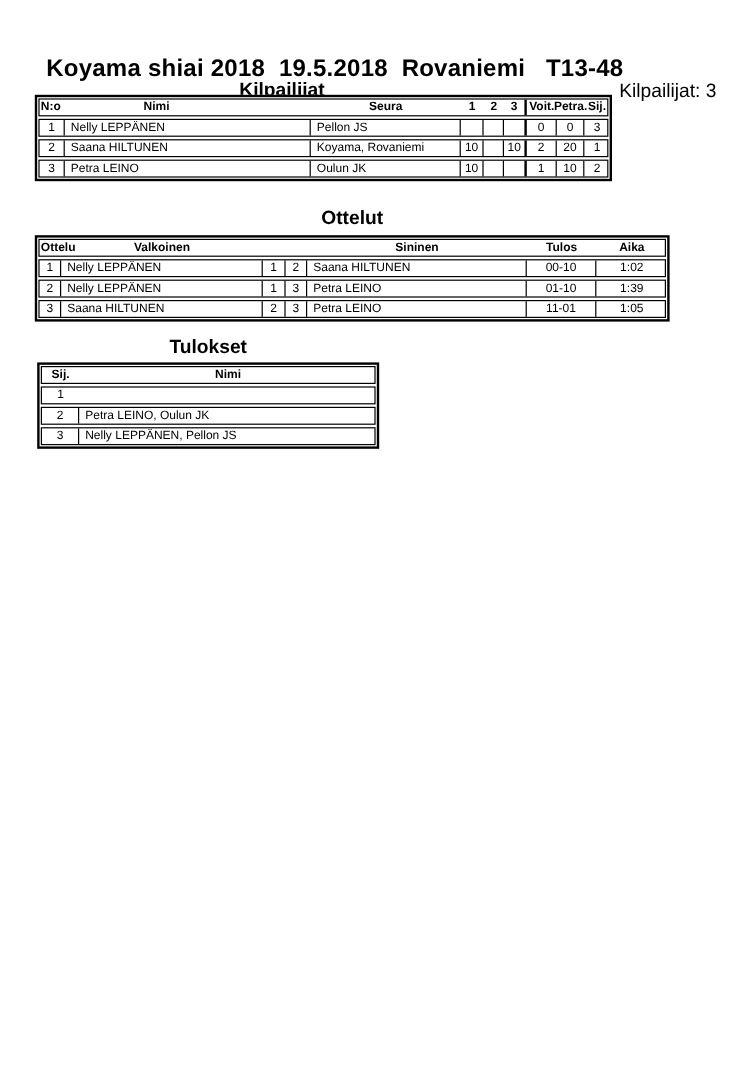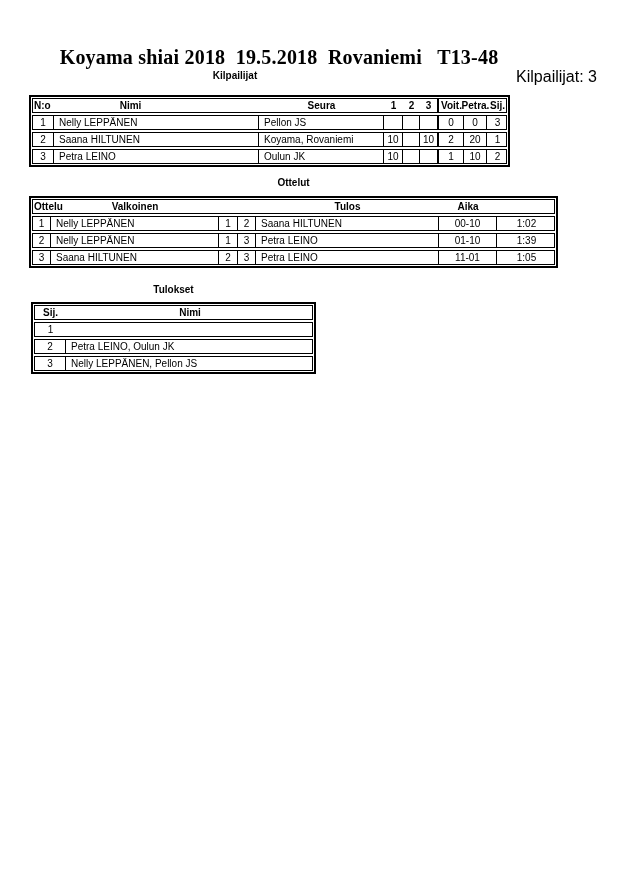--- a/index.html
+++ b/index.html
@@ -7,40 +7,40 @@
     width: 630px; height: 891px;
     background: #ffffff;
     color: #000000;
     font-family: "Liberation Sans", sans-serif;
     position: relative;
     overflow: hidden;
   }
   .title {
     position: absolute; top: 45px; left: 0; width: 558px;
     text-align: center; font-size: 20px; font-weight: bold;
-    white-space: pre; letter-spacing: 0.2px; line-height: 24px; font-family: Liberation Serif, serif;
+    white-space: pre; letter-spacing: 0.2px; line-height: 24px;
   }
   .heading {
-    position: absolute; font-size: 10px; font-weight: bold;
+    position: absolute; font-size: 16px; font-weight: bold;
     text-align: center; line-height: 14px; white-space: pre;
   }
   #h-kilpailijat { top: 69px;  left: 0; width: 470px; }
   #h-ottelut     { top: 176px; left: 0; width: 587px; }
   #h-tulokset    { top: 283px; left: 0; width: 347px; }
   .count-label {
     position: absolute; top: 71px; right: 33px;
     font-size: 16px; line-height: 12px;
   }
   .tbl {
     position: absolute;
     border: 2px solid #000;
     padding: 1px;
     background: #fff;
   }
-  #t1 { left: 29px; top: 95px;  }
+  #t1 { left: 29px; top: 79px;  }
   #t2 { left: 29px; top: 196px; }
   #t3 { left: 31px; top: 302px; }
   .trow {
     display: grid;
     height: 15px;
     box-sizing: border-box;
     border: 1px solid #000;
     margin-top: 2px;
     background: #fff;
   }
@@ -123,20 +123,21 @@
 </div>
 
 <div class="heading" id="h-ottelut">Ottelut</div>
 
 <div class="tbl" id="t2">
   <div class="trow t2g thead">
     <div class="hc l pad1">Ottelu</div>
     <div class="hc c">Valkoinen</div>
     <div class="hc c"></div>
     <div class="hc c"></div>
+    <div class="hc c">Sininen</div>
     <div class="hc c">Tulos</div>
     <div class="hc c">Aika</div>
   </div>
   <div class="trow t2g">
     <div class="tc c">1</div>
     <div class="tc l pad5">Nelly LEPPÄNEN</div>
     <div class="tc c">1</div>
     <div class="tc c">2</div>
     <div class="tc l pad5">Saana HILTUNEN</div>
     <div class="tc c">00-10</div>

